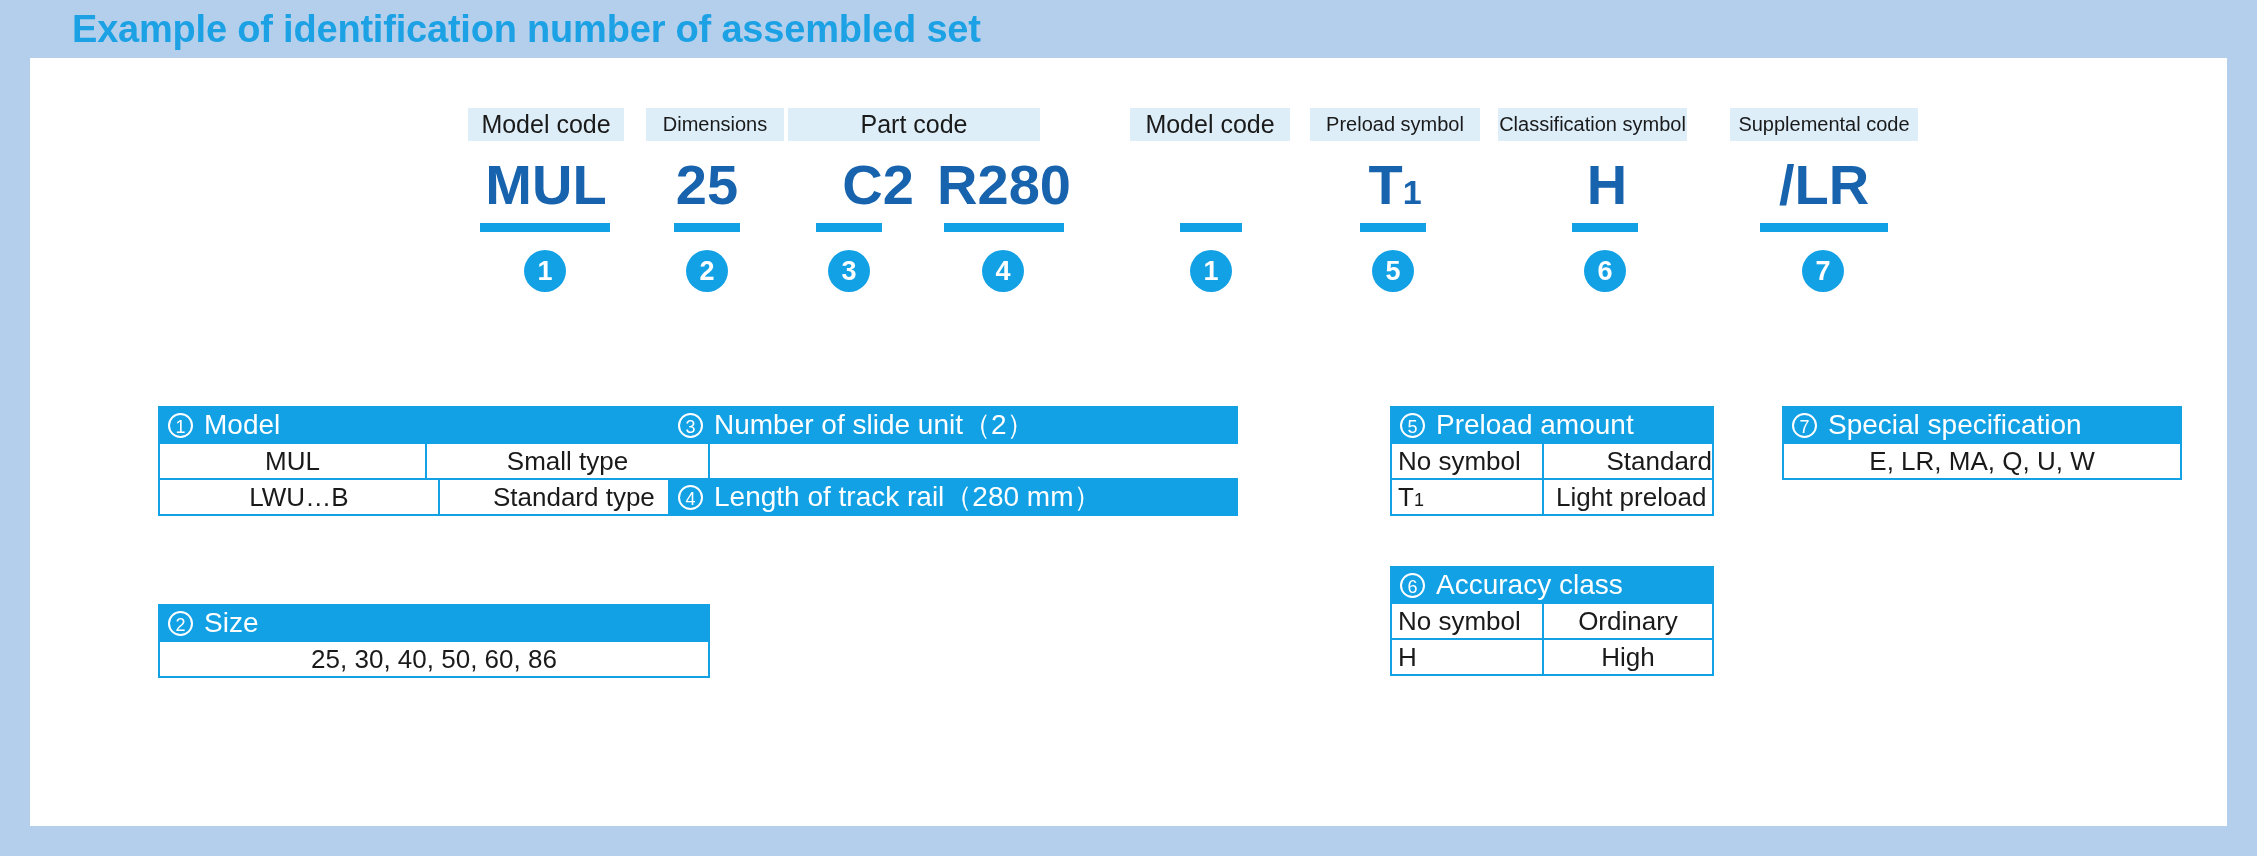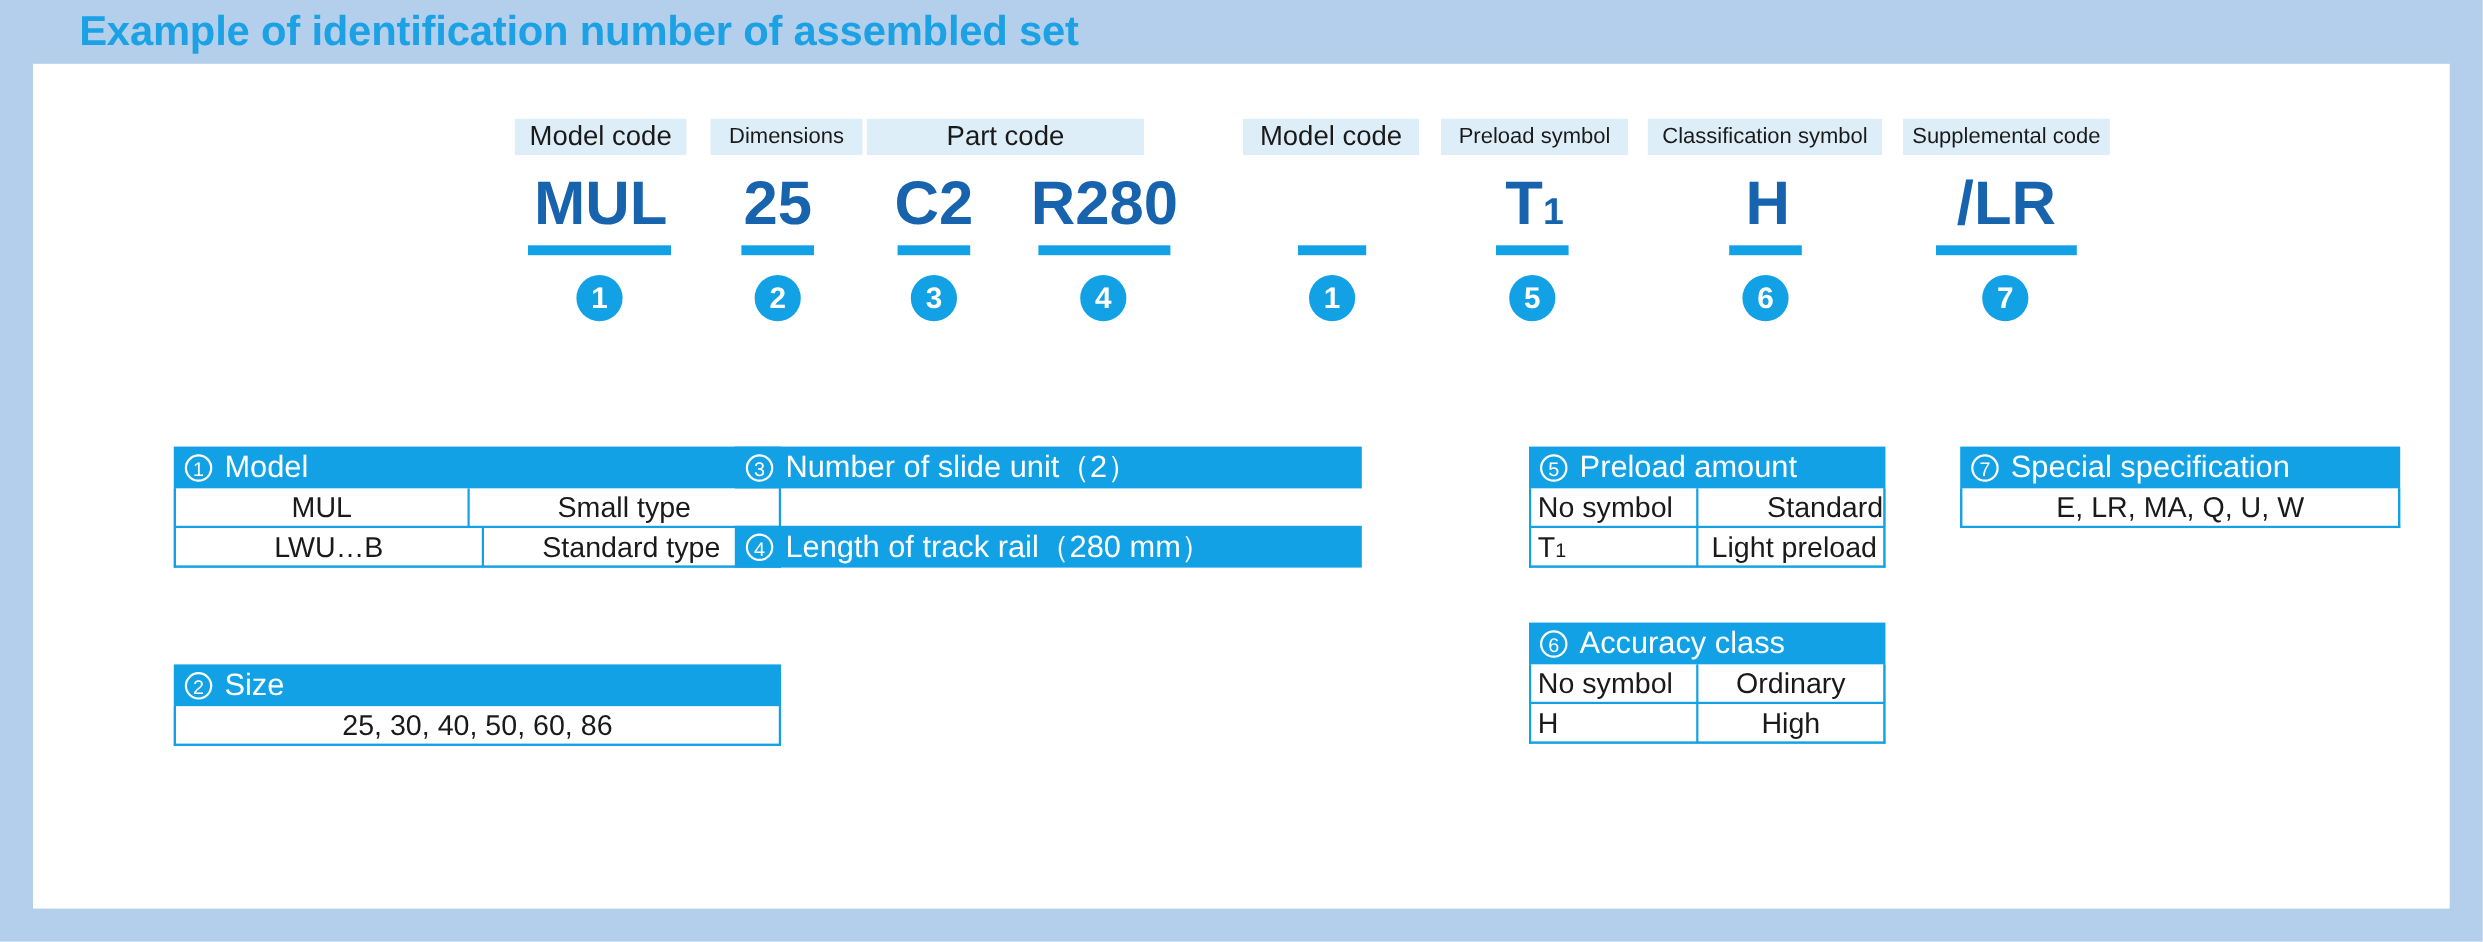--- a/index.html
+++ b/index.html
@@ -159,26 +159,26 @@
 
   <div id="title">Example of identification number of assembled set</div>
 
   <div id="panel">
 
     <div class="cap" style="left:438px;top:50px;width:156px;">Model code</div>
     <div class="cap small" style="left:616px;top:50px;width:138px;">Dimensions</div>
     <div class="cap" style="left:758px;top:50px;width:252px;">Part code</div>
     <div class="cap" style="left:1100px;top:50px;width:160px;">Model code</div>
     <div class="cap small" style="left:1280px;top:50px;width:170px;">Preload symbol</div>
-    <div class="cap small" style="left:1468px;top:50px;width:213px;">Classification symbol</div>
+    <div class="cap small" style="left:1468px;top:50px;width:189px;">Classification symbol</div>
     <div class="cap small" style="left:1700px;top:50px;width:188px;">Supplemental code</div>
 
     <div class="code" style="left:438px;top:96px;width:156px;">MUL</div>
     <div class="code" style="left:616px;top:96px;width:122px;">25</div>
-    <div class="code" style="left:758px;top:96px;width:122px;">C2</div>
+    <div class="code" style="left:787px;top:96px;width:122px;">C2</div>
     <div class="code" style="left:900px;top:96px;width:148px;">R280</div>
     <div class="code" style="left:1100px;top:96px;width:160px;"></div>
     <div class="code" style="left:1280px;top:96px;width:170px;"><span>T</span><span class="sub">1</span></div>
     <div class="code" style="left:1468px;top:96px;width:218px;">H</div>
     <div class="code" style="left:1700px;top:96px;width:188px;">/LR</div>
 
     <div class="uline" style="left:450px;top:165px;width:130px;"></div>
     <div class="uline" style="left:644px;top:165px;width:66px;"></div>
     <div class="uline" style="left:786px;top:165px;width:66px;"></div>
     <div class="uline" style="left:914px;top:165px;width:120px;"></div>

